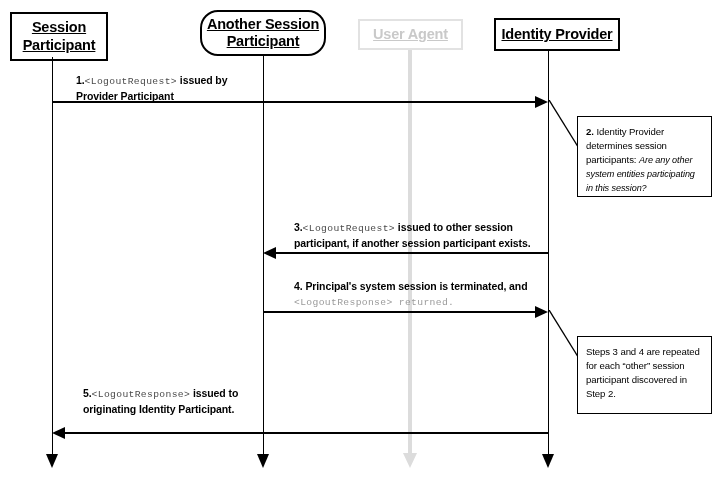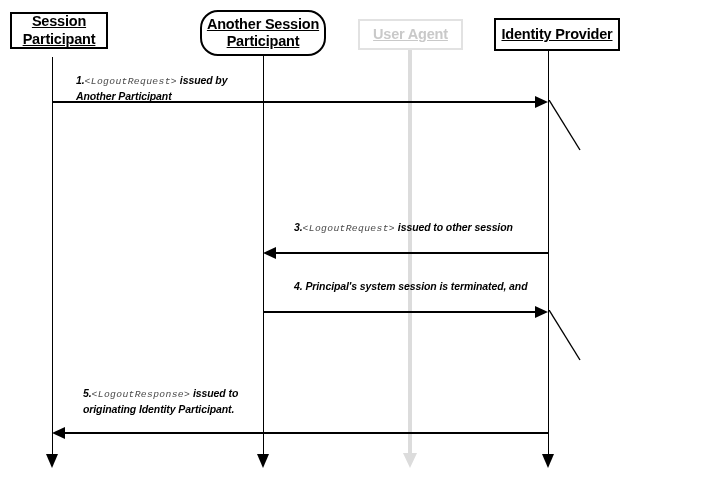--- a/index.html
+++ b/index.html
@@ -73,21 +73,20 @@
   .arrowhead.right{ border-left:13px solid #000; }
   .arrowhead.left{  border-right:13px solid #000; }
 
   
   .msg-label{
     position:absolute;
     font-size:10.5px;
     line-height:1.42;
     color:#000;
     letter-spacing:-0.1px;
-    font-style:italic;
   }
   .msg-label b{font-weight:bold;}
   .mono{
     font-family:"Liberation Mono", monospace;
     font-size:9.7px;
     letter-spacing:0.35px;
     color:#4a4a4a;
   }
   .mono.grey{ color:#9a9a9a; }
 
@@ -106,21 +105,21 @@
   .note i{font-style:italic;font-size:9.1px;}
 
   
   .leader{position:absolute;}
 </style>
 </head>
 <body>
 
 <div id="canvas">
 
-  <div class="actor-box" style="left:10px;top:12px;width:98px;height:37px;">
+  <div class="actor-box" style="left:10px;top:12px;width:98px;height:49px;">
     <div>
       <span class="label">Session</span>
       <span class="label">Participant</span>
     </div>
   </div>
 
   <div class="actor-box" style="left:200px;top:10px;width:126px;height:46px;border-radius:18px;">
     <div>
       <span class="label">Another Session</span>
       <span class="label">Participant</span>
@@ -146,44 +145,53 @@
   <div class="lifeline-head" style="left:257px;top:454px;"></div>
 
   <div class="lifeline dim" style="left:408px;top:50px;height:405px;"></div>
   <div class="lifeline-head dim" style="left:403px;top:453px;"></div>
 
   <div class="lifeline" style="left:548px;top:51px;height:405px;"></div>
   <div class="lifeline-head" style="left:542px;top:454px;"></div>
 
   <div class="msg-label" style="left:76px;top:73px;width:290px;">
     <b>1.</b><span class="mono">&lt;LogoutRequest&gt;</span><b> issued by</b><br>
-    <b>Another Participant</b>
+    <b>Provider Participant</b>
   </div>
   <div class="msg-line" style="left:52px;top:101px;width:486px;"></div>
   <div class="arrowhead right" style="left:535px;top:96px;"></div>
 
   <svg class="leader" width="40" height="52" style="left:548px;top:100px;">
     <line x1="1" y1="0" x2="32" y2="50" stroke="#000" stroke-width="1.4"></line>
   </svg>
+  <div class="note" style="left:577px;top:116px;width:135px;height:81px;">
+    <b>2.</b><span> Identity Provider determines session participants:</span>
+    <i>Are any other system entities participating in this session?</i>
+  </div>
 
   <div class="msg-label" style="left:294px;top:220px;width:262px;">
     <b>3.</b><span class="mono">&lt;LogoutRequest&gt;</span><b> issued to other session</b><br>
+    <b>participant, if another session participant exists.</b>
   </div>
   <div class="msg-line" style="left:275px;top:252px;width:273px;"></div>
   <div class="arrowhead left" style="left:263px;top:247px;"></div>
 
   <div class="msg-label" style="left:294px;top:279px;width:262px;">
     <b>4.</b><b> Principal's system session is terminated, and</b><br>
+    <span class="mono grey">&lt;LogoutResponse&gt; returned.</span>
   </div>
   <div class="msg-line" style="left:263px;top:311px;width:275px;"></div>
   <div class="arrowhead right" style="left:535px;top:306px;"></div>
 
   <svg class="leader" width="40" height="52" style="left:548px;top:310px;">
     <line x1="1" y1="0" x2="32" y2="50" stroke="#000" stroke-width="1.4"></line>
   </svg>
+  <div class="note" style="left:577px;top:336px;width:135px;height:78px;">
+    <span>Steps 3 and 4 are repeated for each “other” session participant discovered in Step 2.</span>
+  </div>
 
   <div class="msg-label" style="left:76px;top:386px;width:280px;margin-left:7px;">
     <b>5.</b><span class="mono">&lt;LogoutResponse&gt;</span><b> issued to</b><br>
     <b>originating Identity Participant.</b>
   </div>
   <div class="msg-line" style="left:64px;top:432px;width:484px;"></div>
   <div class="arrowhead left" style="left:52px;top:427px;"></div>
 
 </div>
 

